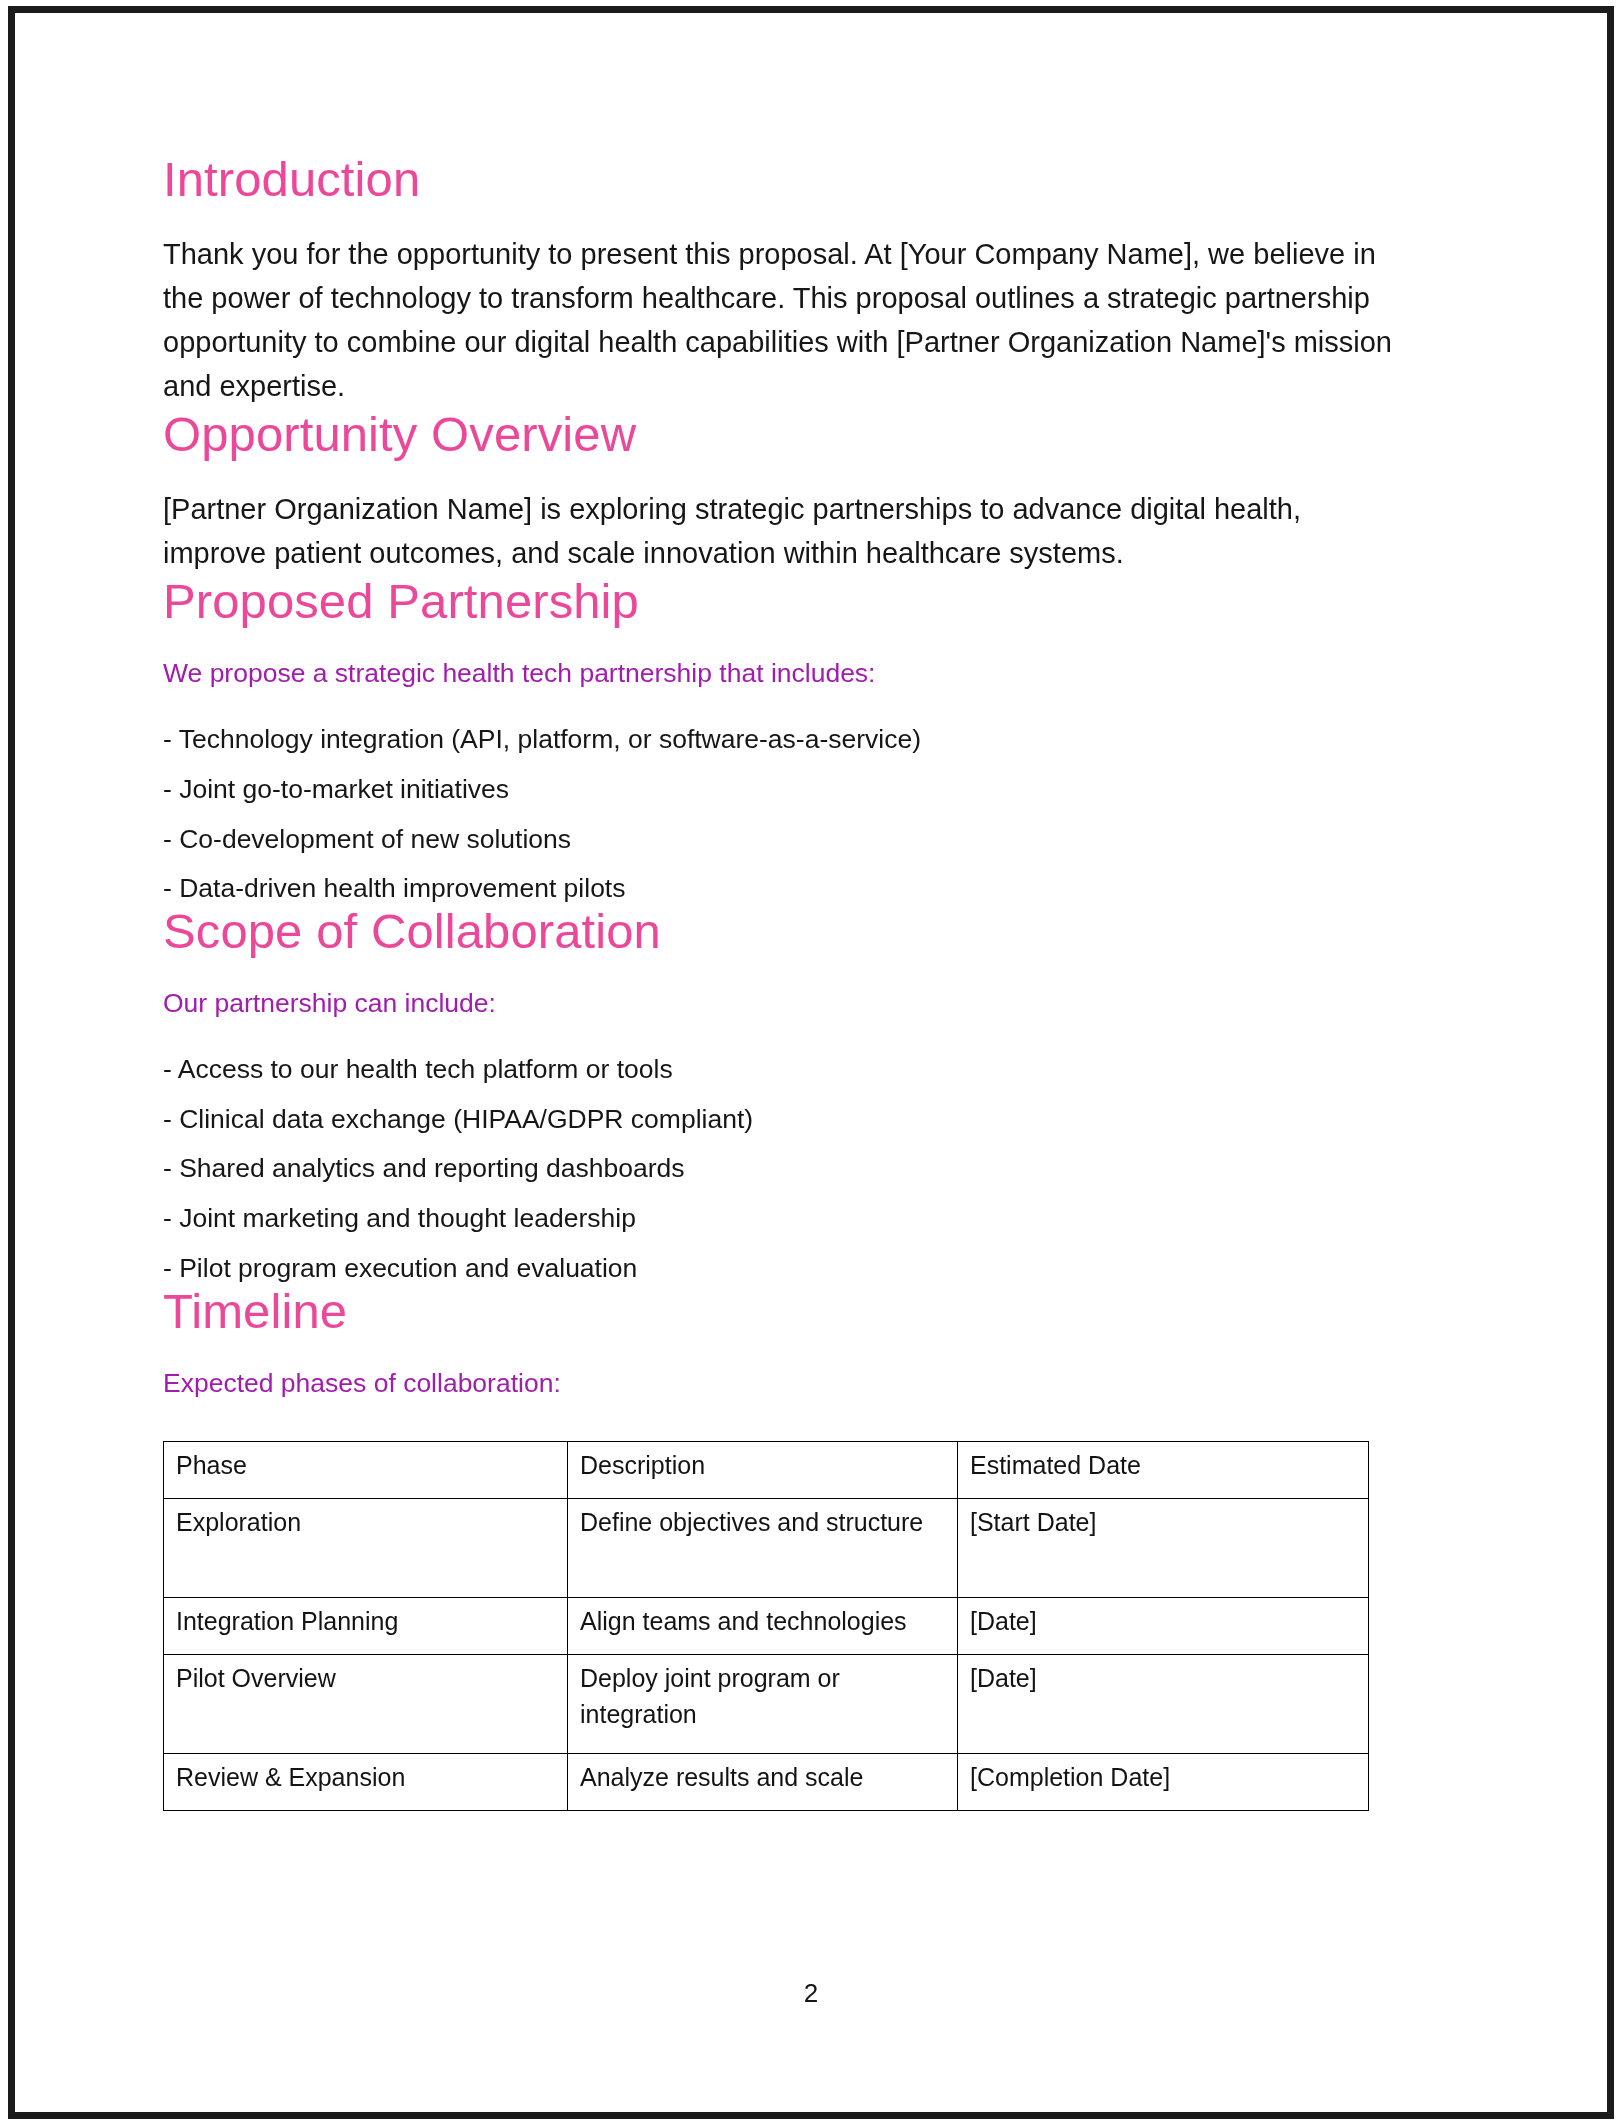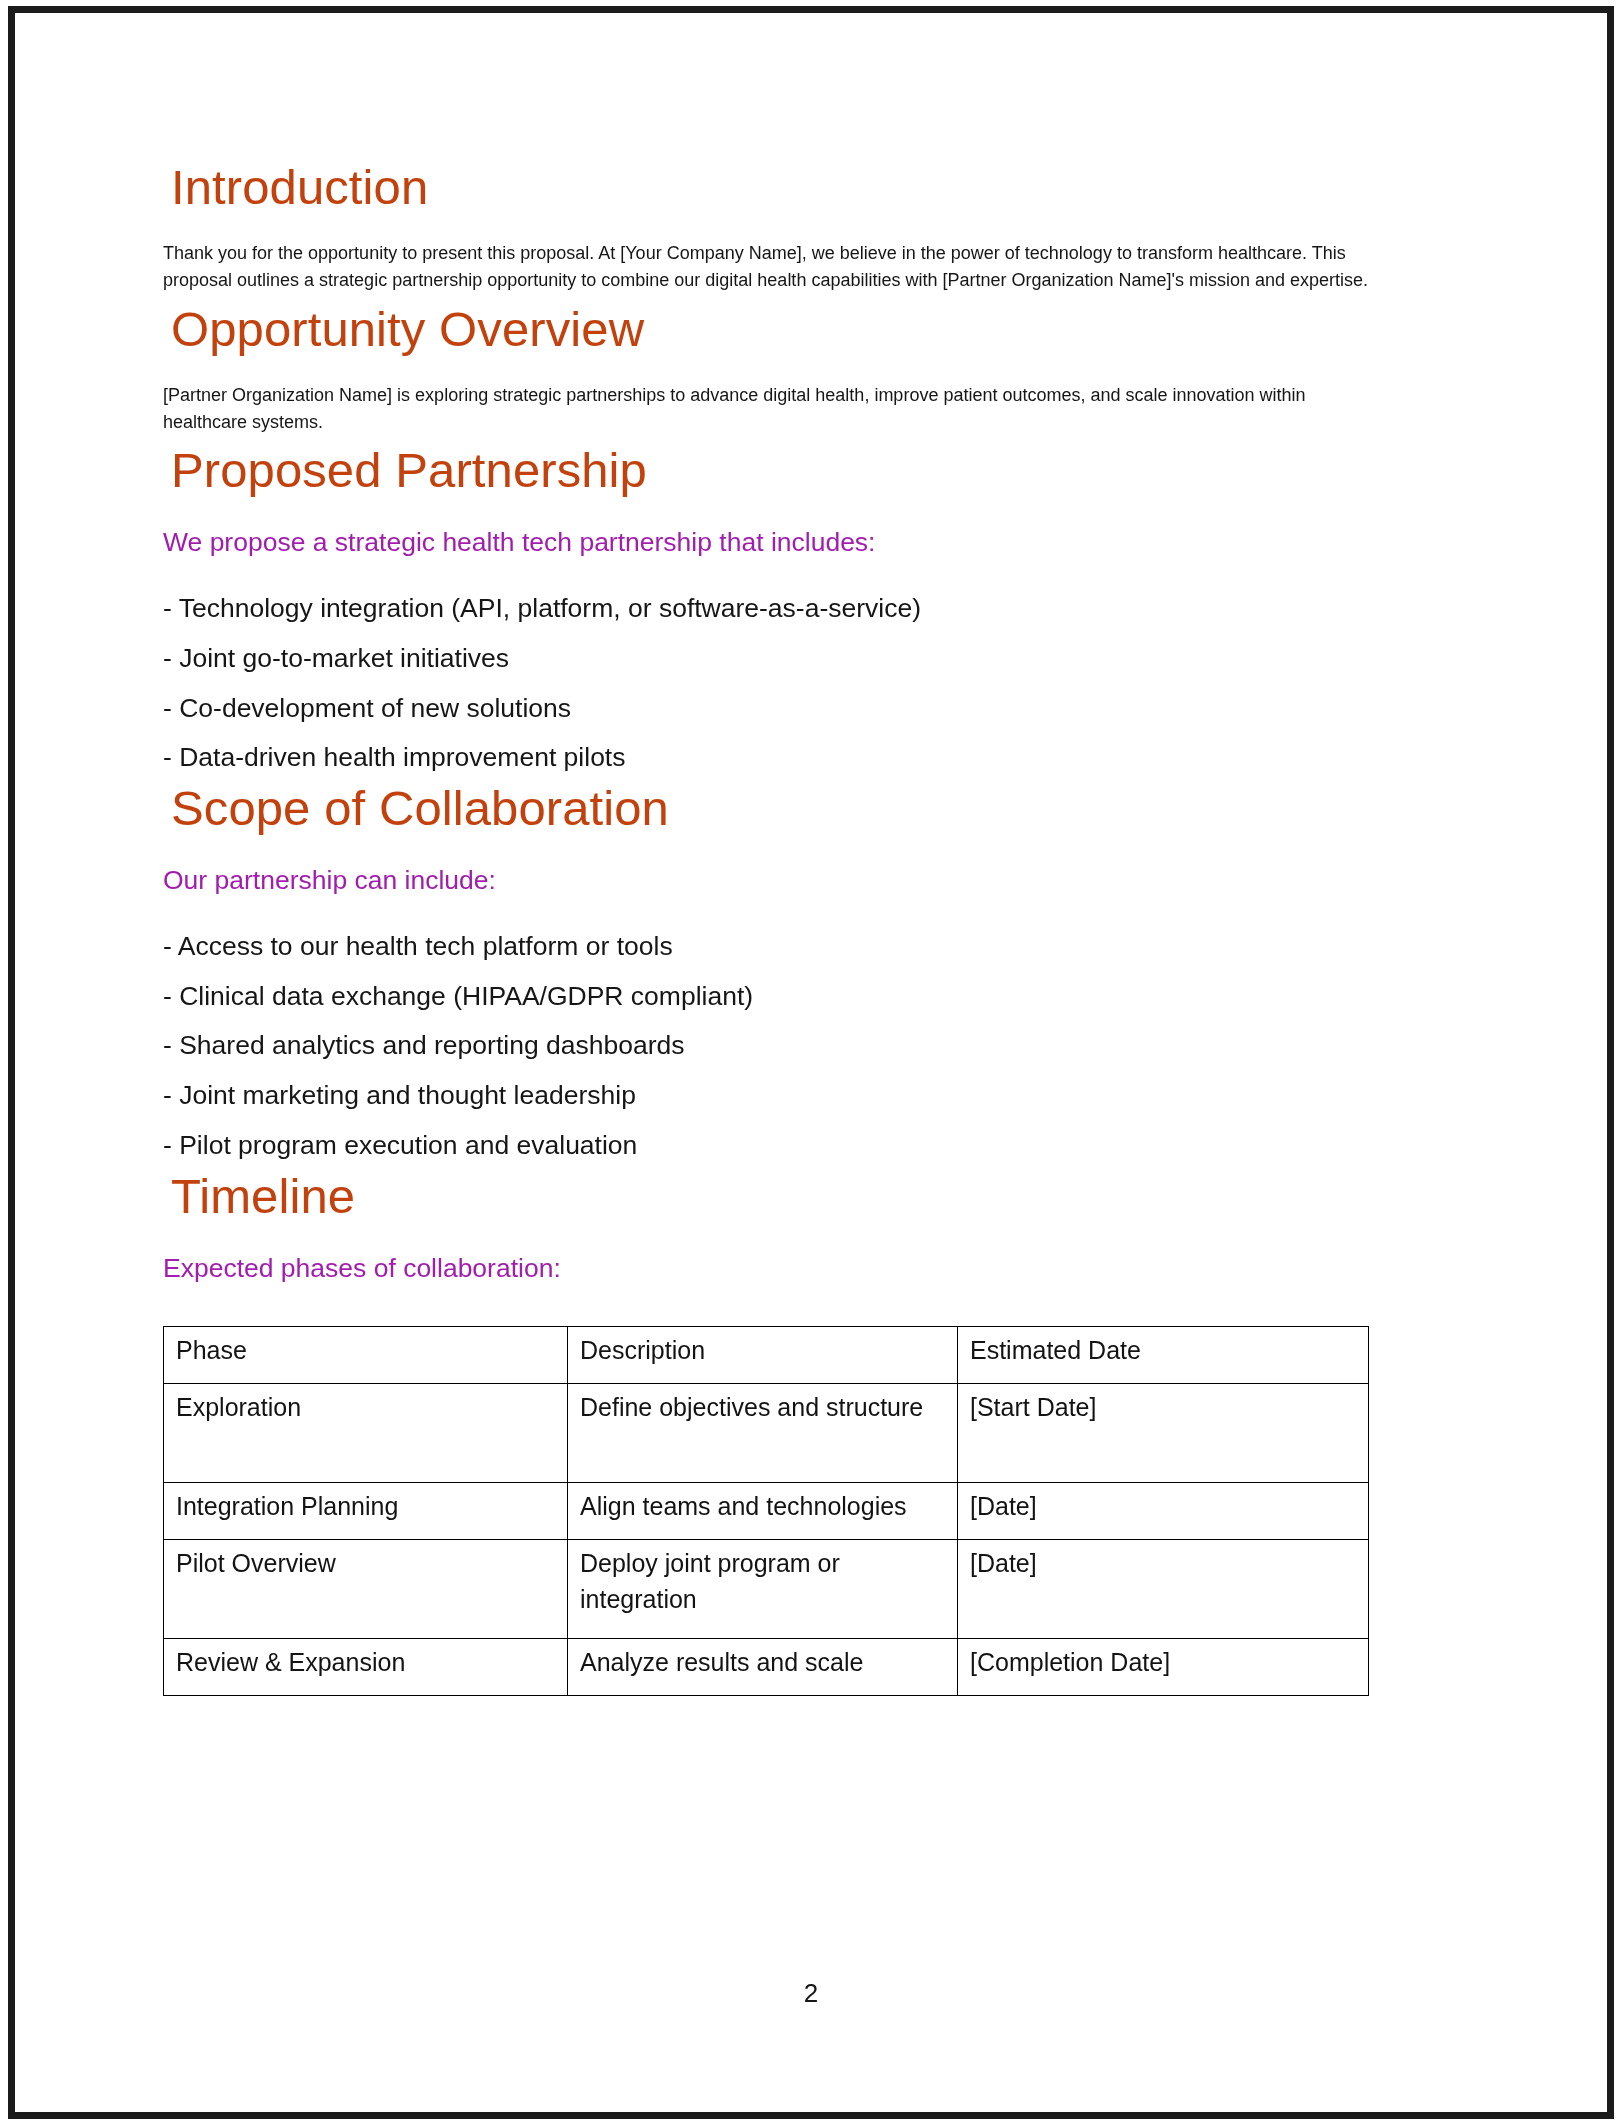--- a/index.html
+++ b/index.html
@@ -40,34 +40,34 @@
   .content {
     position: absolute;
     left: 148px;
     top: 140px;
     width: 1300px;
   }
 
   h1.doc-h {
     font-size: 49px;
     font-weight: 400;
-    color: #c2410c;
-    margin: 8px;
+    color: #ec4899;
+    margin: 0;
     line-height: 1.08;
     letter-spacing: 0.1px;
   }
 
   .sec-intro      { margin-top: 0; }
   .sec-opportunity{ margin-top: 58px; }
   .sec-proposed   { margin-top: 60px; }
   .sec-scope      { margin-top: 62px; }
   .sec-timeline   { margin-top: 62px; }
 
   p.body-par {
-    font-size: 18px;
+    font-size: 29px;
     font-weight: 400;
     color: #161616;
     line-height: 1.52;
     margin: 26px 0 0 0;
     max-width: 1255px;
   }
   p.body-par.tight { max-width: 1200px; }
 
   p.lead {
     font-size: 26.5px;

